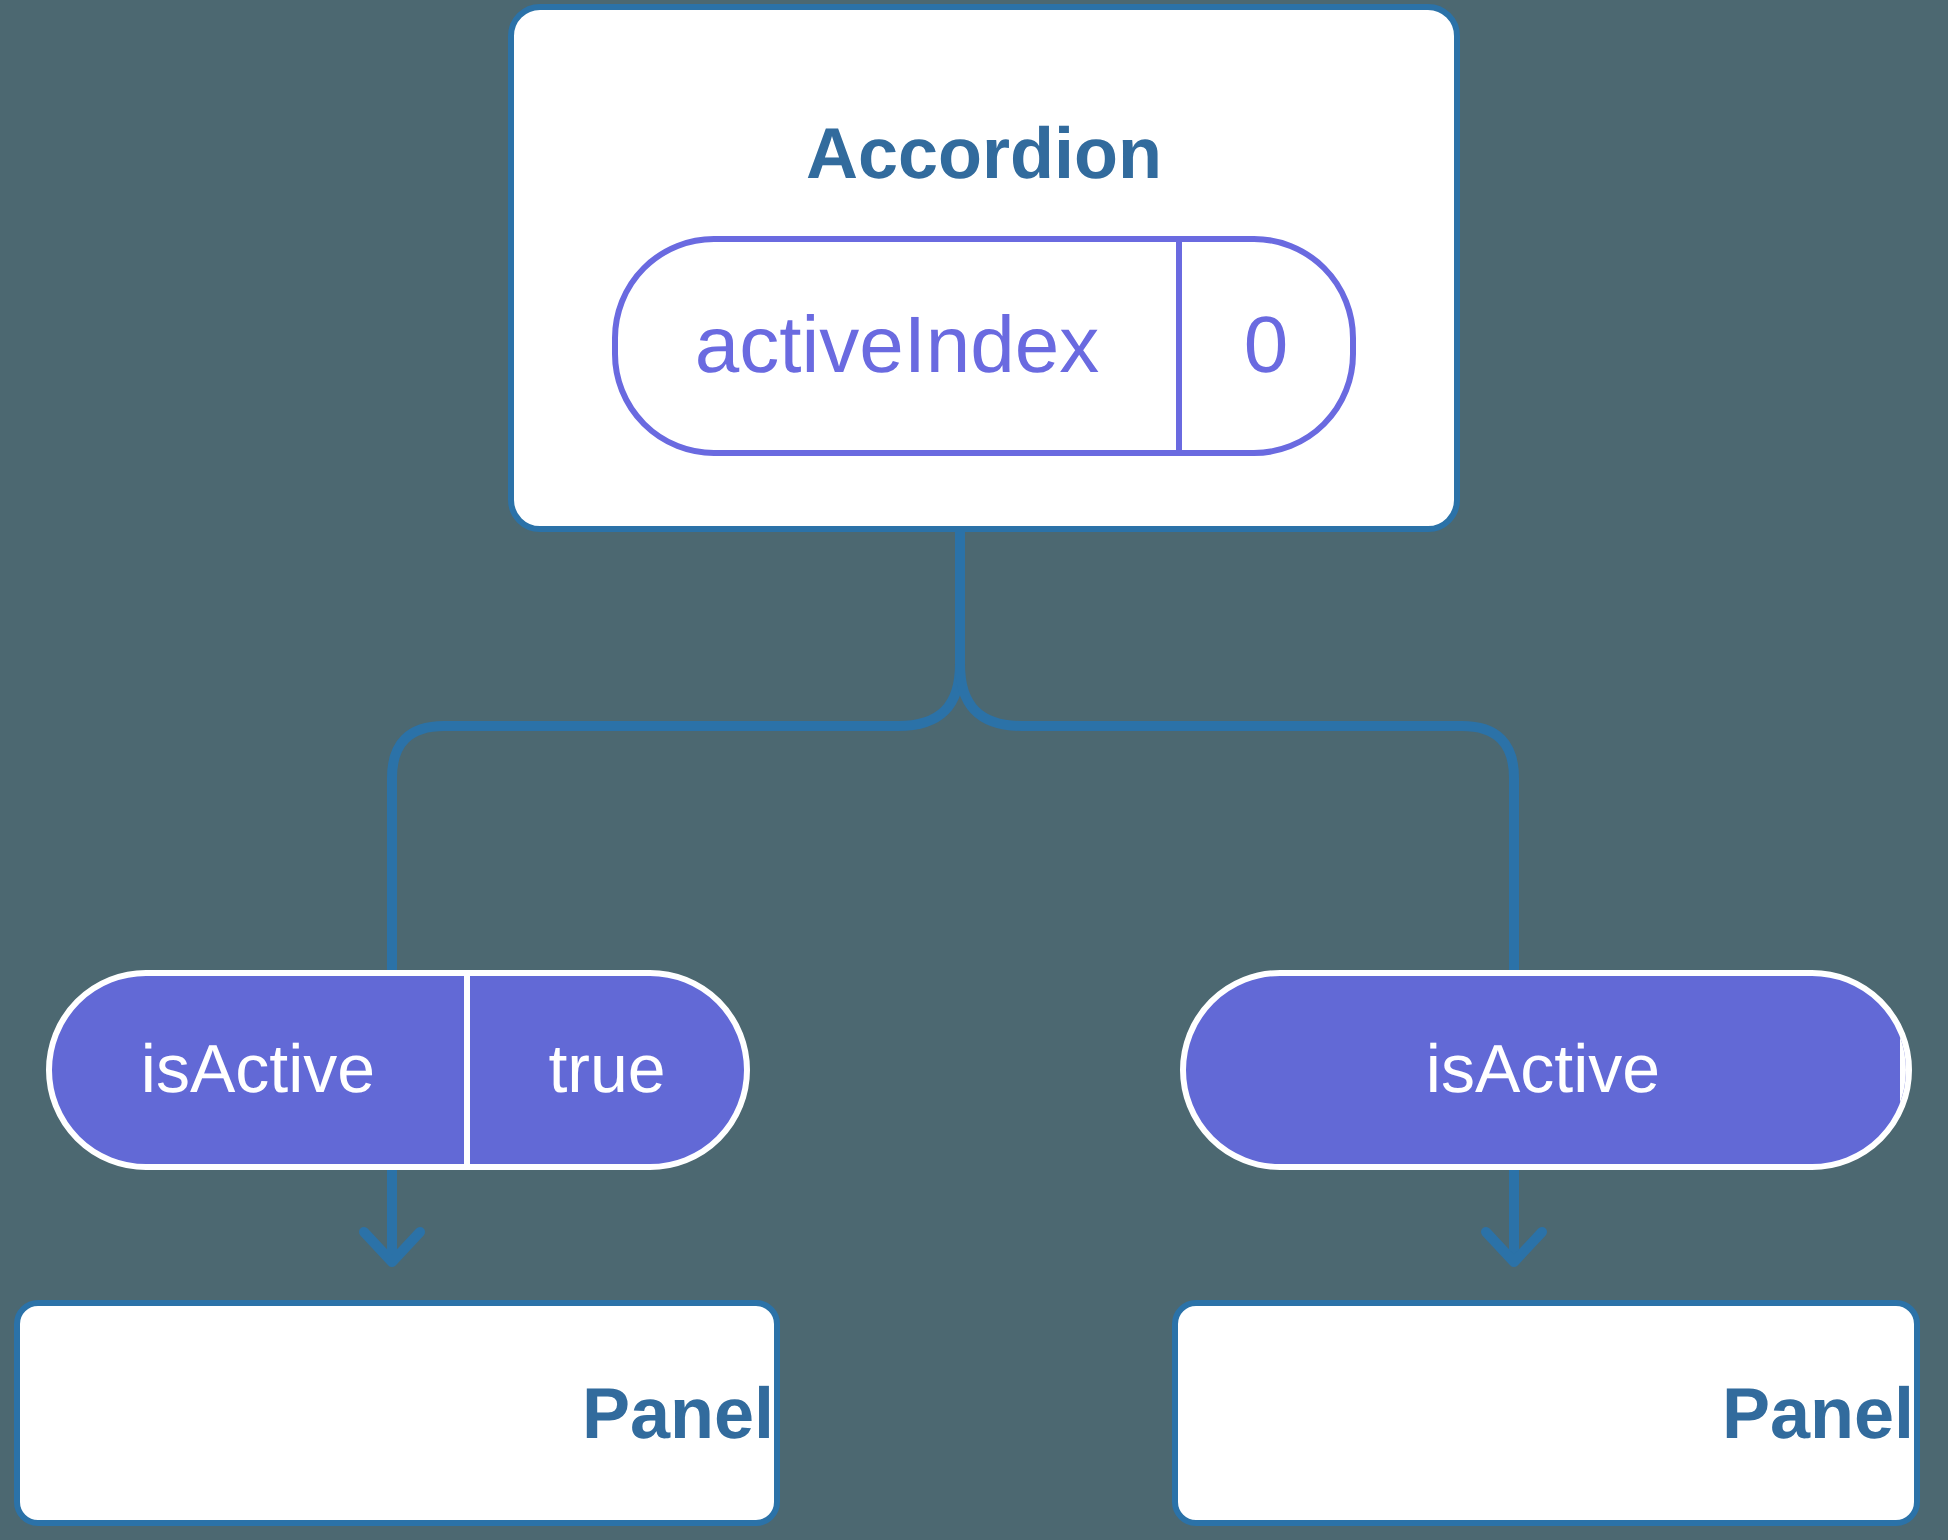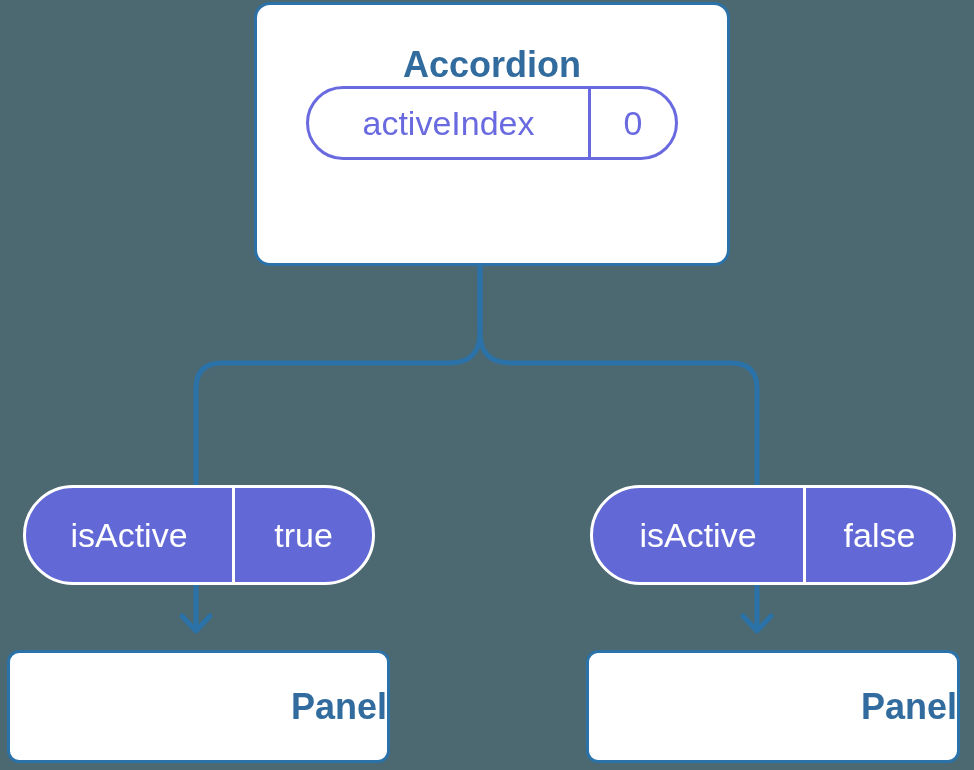--- a/index.html
+++ b/index.html
@@ -48,31 +48,32 @@
     display: flex;
     flex-direction: column;
     align-items: center;
   }
   .card-title {
     font-size: 36px;
     font-weight: 600;
     color: var(--text-blue);
     line-height: 43px;
   }
-  .component-card .card-title { margin-top: 38px; text-align: center; }
+  .component-card .card-title { margin-top: 50px; text-align: center; }
   .state-pill {
-    width: 372px; height: 74px;
+    margin-top: 20px;
+    width: 372px; height: 110px;
     background: var(--card-white);
     border: 3px solid var(--pill-outline-purple);
     border-radius: 51px;
     display: flex;
     align-items: stretch;
     overflow: hidden;
     color: var(--pill-outline-purple);
-    font-size: 34px;
+    font-size: 40px;
   }
   .state-pill .seg-name {
     flex: 1;
     display: flex; align-items: center; justify-content: center;
   }
   .state-pill .seg-divider { width: 3px; background: var(--pill-outline-purple); }
   .state-pill .seg-value {
     width: 84px;
     display: flex; align-items: center; justify-content: center;
   }
@@ -140,21 +141,20 @@
 
   <div class="prop-pill prop-pill-left">
     <div class="seg-name">isActive</div>
     <div class="seg-divider"></div>
     <div class="seg-value">true</div>
   </div>
 
   <div class="prop-pill prop-pill-right">
     <div class="seg-name">isActive</div>
     <div class="seg-divider"></div>
-    <div class="seg-value">false</div>
   </div>
 
   <div class="card panel-card panel-card-left">
     <div class="card-title">Panel</div>
   </div>
 
   <div class="card panel-card panel-card-right">
     <div class="card-title">Panel</div>
   </div>
 

